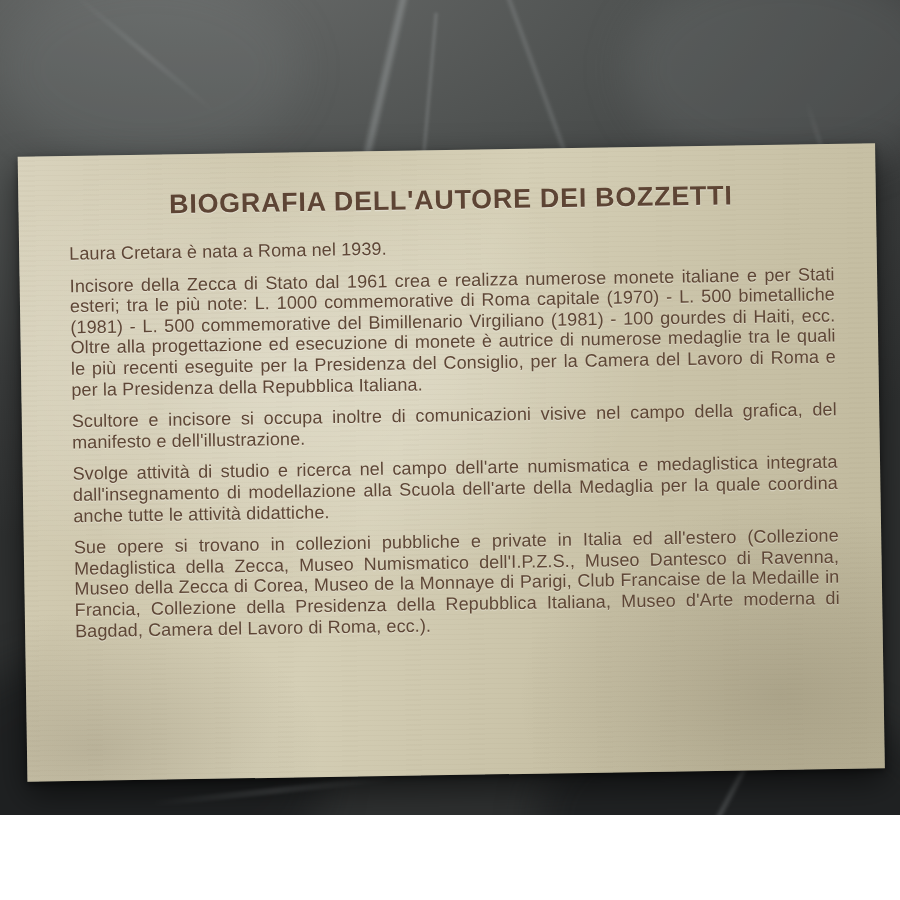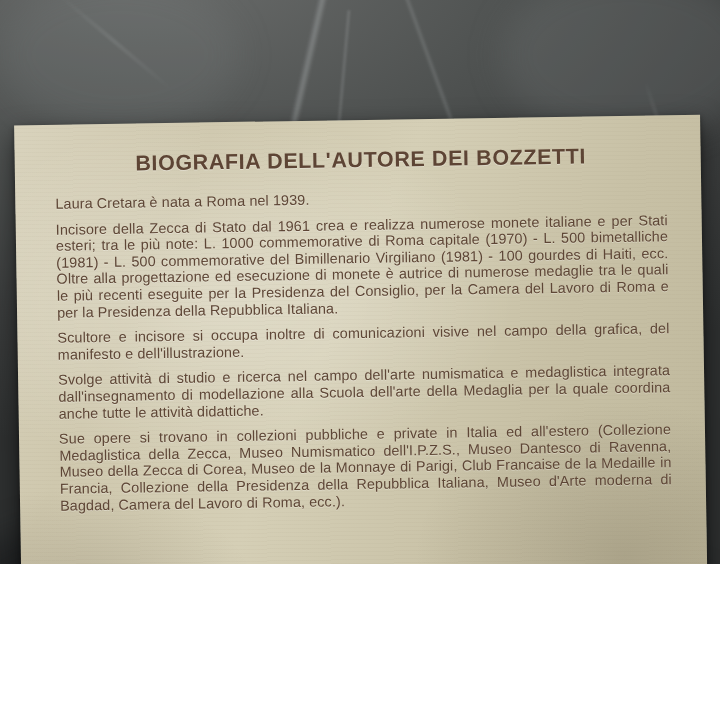--- a/index.html
+++ b/index.html
@@ -7,21 +7,21 @@
     padding: 0;
     width: 720px;
     height: 720px;
     overflow: hidden;
     font-family: "Liberation Sans", sans-serif;
   }
 
   #scene {
     position: relative;
     width: 720px;
-    height: 564px;
+    height: 652px;
     background:
       radial-gradient(ellipse 900px 500px at 20% -10%, #6d6f6e 0%, #4e5150 45%, #3a3c3c 75%, #2e3030 100%),
       linear-gradient(160deg, #55585a 0%, #43464a 30%, #33373a 60%, #272a2c 100%);
     overflow: hidden;
     text-decoration: underline;
   }
 
   
   .vein {
     position: absolute;

